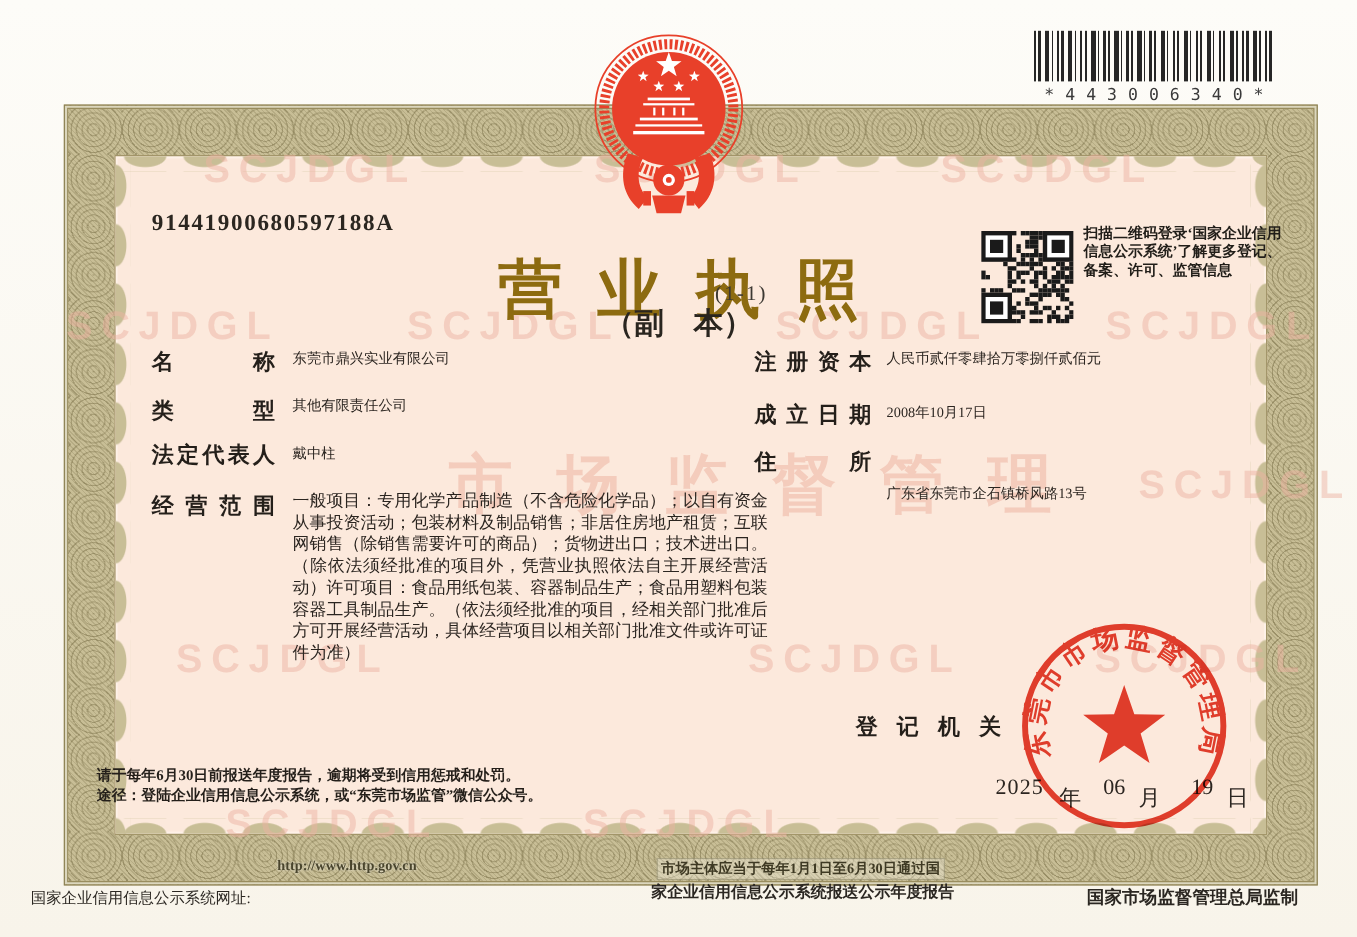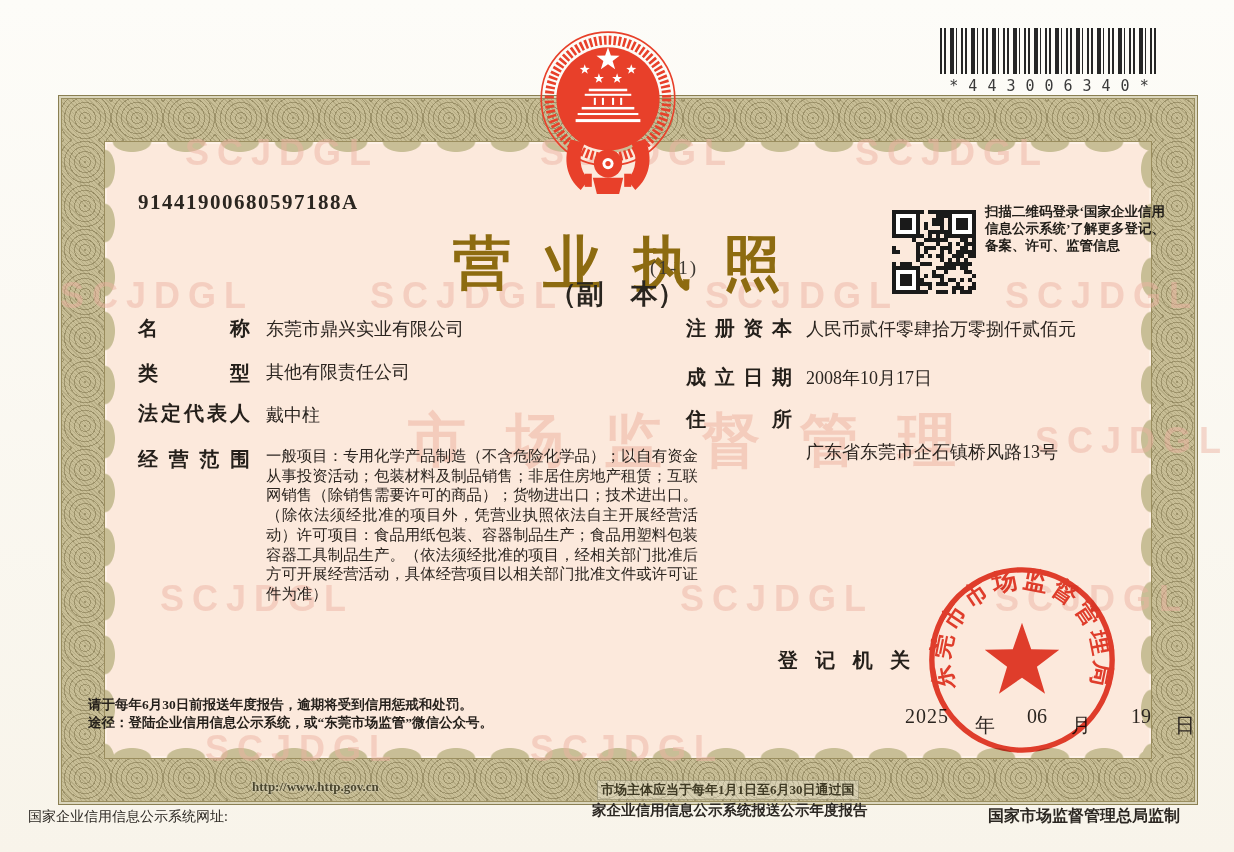--- a/index.html
+++ b/index.html
@@ -73,35 +73,35 @@
   .subtitle { position:absolute; left:0; width:100%; top:276px; text-align:center; z-index:4;
     font-size:27px; font-weight:600; color:#29251f; }
 
   .qr { position:absolute; left:892px; top:210px; z-index:4; }
   .qr-caption { position:absolute; left:985px; top:204px; width:184px; z-index:4;
     font-size:13.5px; line-height:16.8px; font-weight:700; color:#211e19; }
 
   
   .field-label { position:absolute; z-index:4; font-size:20px; font-weight:700; color:#241f1a;
     text-align:justify; text-align-last:justify; text-justify:inter-character; }
-  .field-value { position:absolute; z-index:4; font-size:18px; color:#2b2520; }
+  .field-value { position:absolute; z-index:4; font-size:13px; color:#2b2520; }
   .lbl-l { left:138px; width:112px; }
   .lbl-r { left:686px; width:106px; }
   .scope-value { width:432px; font-size:15.4px; line-height:19.7px;
     text-align:justify; text-justify:inter-ideograph; }
 
   .notes { position:absolute; left:88px; top:696px; z-index:4;
     font-size:13.5px; font-weight:700; line-height:17.6px; color:#241f1a; }
 
   .registrar { position:absolute; left:778px; top:647px; width:132px; z-index:4;
     font-size:20px; font-weight:700; color:#241f1a;
     text-align:justify; text-align-last:justify; text-justify:inter-character; }
 
   .date-row { position:absolute; left:905px; top:705px; z-index:4; display:flex;
-    font-size:20px; color:#2b2520;gap:12px; }
+    font-size:20px; color:#2b2520; }
   .date-row .unit { margin-top:7px; }
   .d-year  { letter-spacing:1px; }
   .d-yu { margin-left:14px; } .d-month { margin-left:20px; }
   .d-mu { margin-left:12px; } .d-day { margin-left:28px; } .d-du { margin-left:12px; }
 
   .seal { position:absolute; left:924px; top:562px; z-index:5; opacity:.93; mix-blend-mode:multiply; }
 
   
   .band-url { position:absolute; left:252px; top:779px; z-index:4;
     font-size:13px; font-weight:700; color:#4a452c; text-shadow:0 0 2px rgba(255,255,255,.8); }

